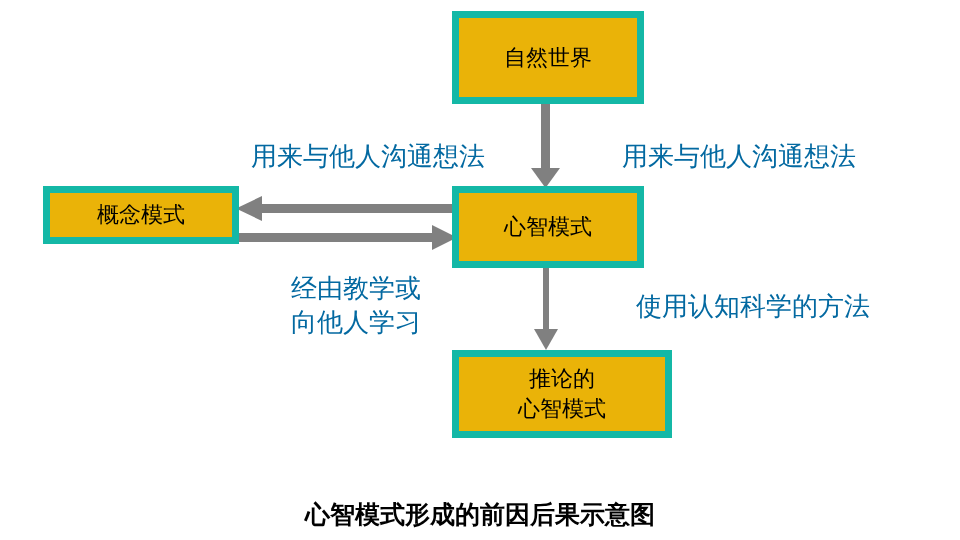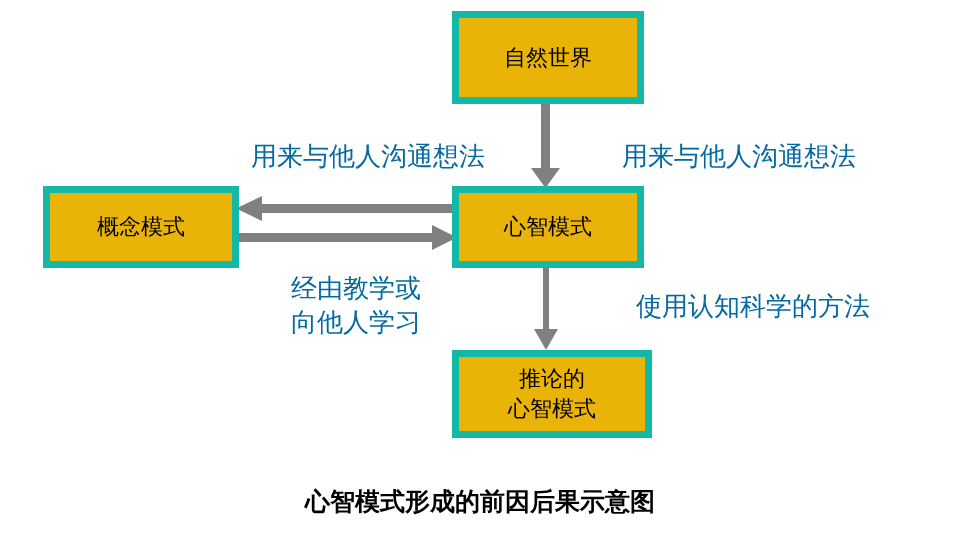--- a/index.html
+++ b/index.html
@@ -45,26 +45,26 @@
   #node-mental-model {
     left: 452px;
     top: 186px;
     width: 192px;
     height: 82px;
   }
   #node-conceptual-model {
     left: 43px;
     top: 186px;
     width: 196px;
-    height: 82px;
+    height: 58px;
   }
   #node-inferred-mental-model {
     left: 452px;
     top: 350px;
-    width: 200px;
+    width: 220px;
     height: 88px;
   }
   .node-label {
     display: block;
     white-space: pre-line;
   }
   .edge-label {
     position: absolute;
     font-size: 26px;
     line-height: 1.3;
@@ -91,21 +91,21 @@
   }
   #label-cognitive-science {
     left: 630px;
     top: 290px;
     width: 240px;
     text-align: right;
   }
   #caption {
     position: absolute;
     left: 0;
-    top: 485px;
+    top: 498px;
     width: 960px;
     text-align: center;
     font-size: 25px;
     font-weight: bold;
     color: #000000;
     z-index: 4;
   }
 </style>
 </head>
 <body>

